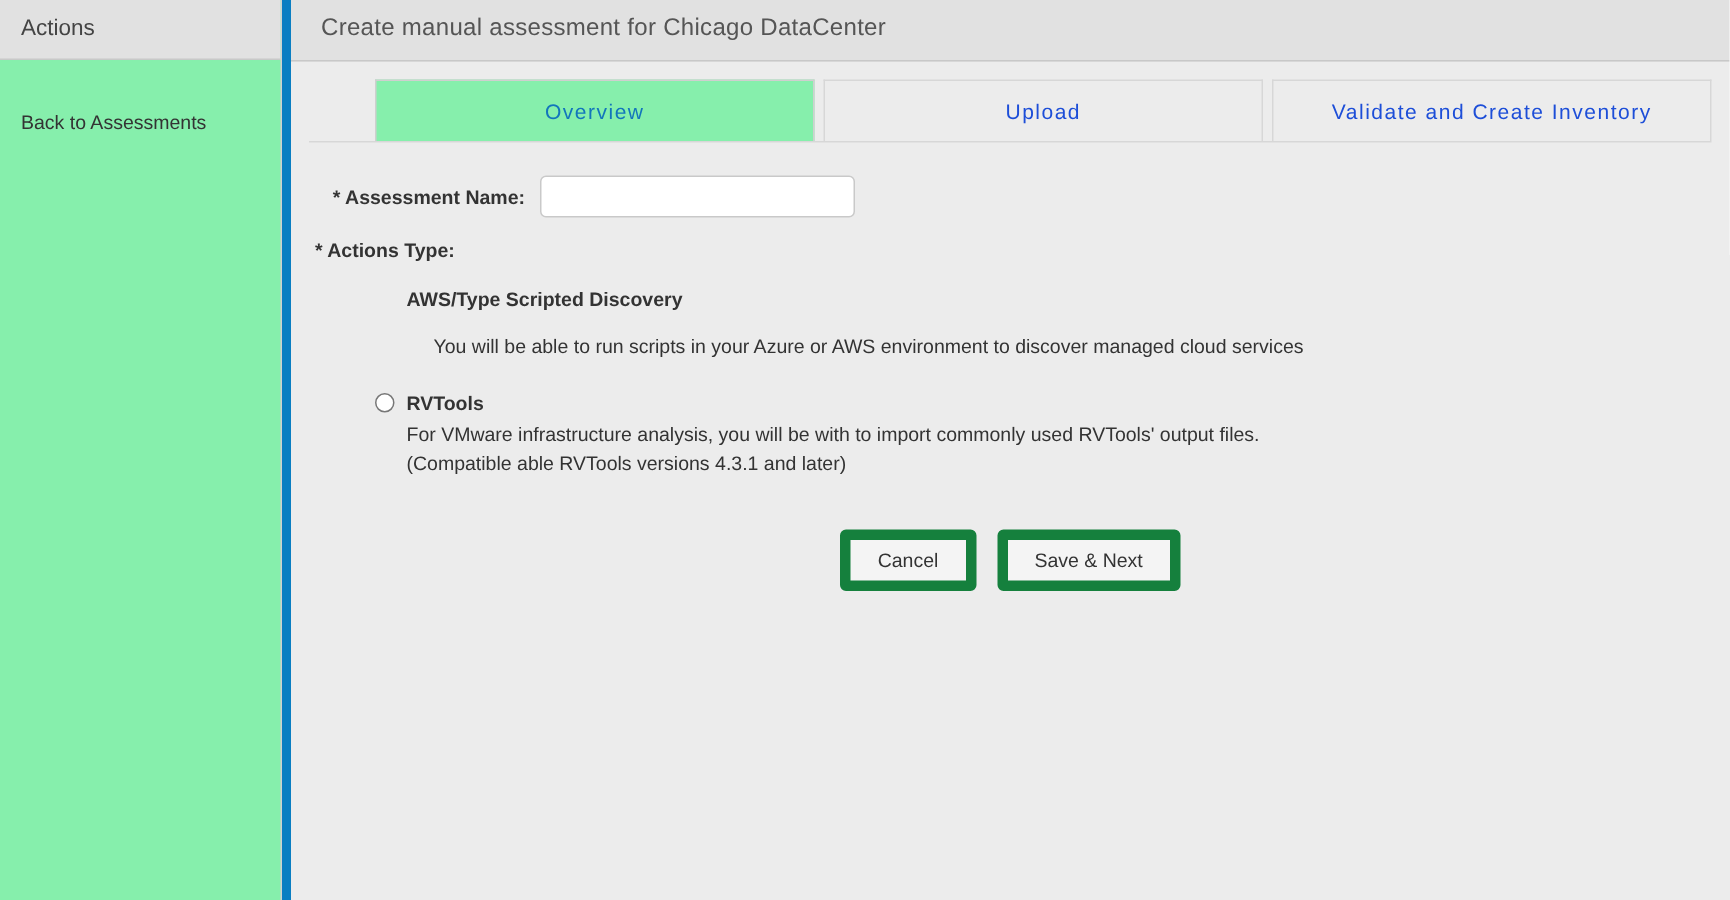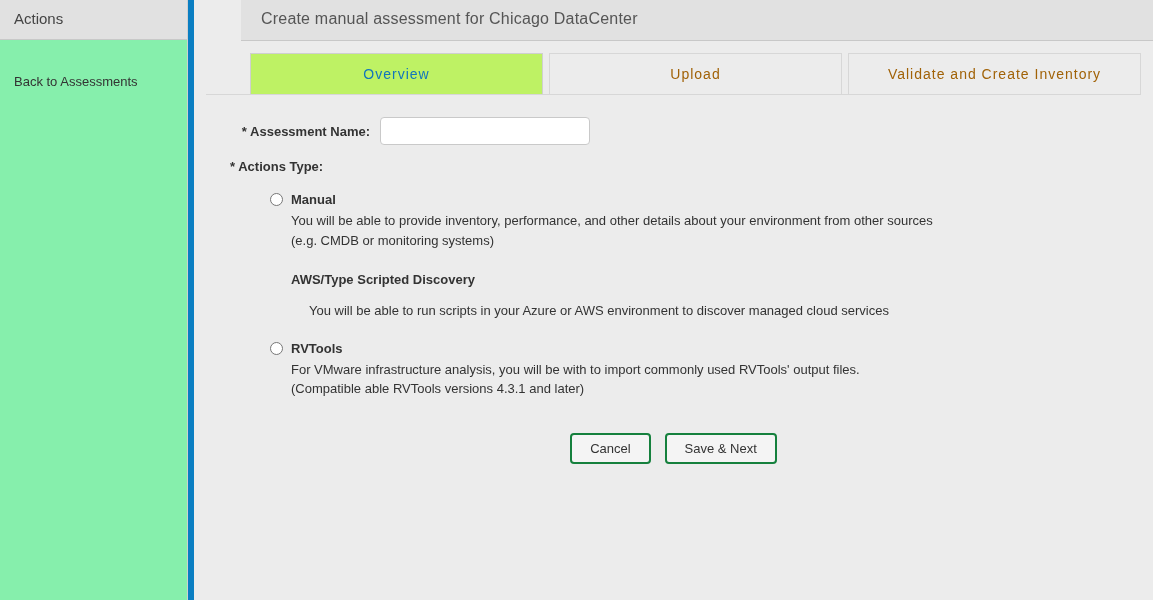--- a/index.html
+++ b/index.html
@@ -50,51 +50,50 @@
     flex-direction: column;
     min-width: 0;
   }
   .main-header {
     background: #e1e1e1;
     border-bottom: 1px solid #c8c8c8;
     padding: 10px 20px 12px;
     font-size: 16px;
     color: #555;
     letter-spacing: .2px;
-    margin-left: 47px;
   }
   .tabs {
     display: flex;
     gap: 6px;
     padding: 12px 12px 0;
   }
   .tab {
     flex: 1;
     text-align: center;
     padding: 12px 8px;
     font-size: 14px;
     letter-spacing: 1px;
     border: 1px solid #d7d7d7;
     background: #ececec;
-    color: #a16207;
+    color: #1d4ed8;
     cursor: default;
     border-bottom: none;
   }
   .tab.active {
-    background: #bef264;
+    background: #86efac;
     color: #1275bc;
     border-color: #cfcfcf;
     margin-left: 44px;
   }
   .tab-strip-border {
     height: 1px;
     background: #d7d7d7;
     margin: 0 12px;
   }
-  .form-area { padding: 22px 36px 0; }
+  .form-area { padding: 22px 16px 0; }
   .form-row {
     display: flex;
     align-items: center;
     margin-bottom: 14px;
   }
   .form-label {
     width: 150px;
     text-align: right;
     padding-right: 10px;
     font-weight: bold;
@@ -130,21 +129,21 @@
   .sub-options { padding-left: 18px; }
   .sub-option  { margin-bottom: 20px; }
   .buttons {
     display: flex; justify-content: center; gap: 14px;
     padding: 12px 0 30px;
   }
   .btn {
     padding: 6px 18px;
     font-size: 13px;
     background: #f4f4f4;
-    border: 2px solid #15803d;
+    border: 7px solid #15803d;
     border-radius: 4px;
     color: #333;
     cursor: pointer;
   }
 </style>
 </head>
 <body>
 
 <div class="layout">
   <aside class="sidebar">
@@ -170,30 +169,20 @@
 
       <div class="form-row">
         <label class="form-label">* Assessment Name:</label>
         <input type="text" class="text-input" value="" style="">
       </div>
 
       <div class="form-label upload-type-label" style="width:auto;">* Actions Type:</div>
 
       <div class="options">
 
-        <div class="option">
-          <div class="option-head">
-            <span class="radio"></span>
-            <span class="option-title">Manual</span>
-          </div>
-          <div class="option-desc">
-            <span>You will be able to provide inventory, performance, and other details about your environment from other sources</span><br>
-            <span>(e.g. CMDB or monitoring systems)</span>
-          </div>
-        </div>
 
         <div class="sub-heading">AWS/Type Scripted Discovery</div>
 
         <div class="sub-options">
 
           <div class="sub-option">
             <div class="option-desc">You will be able to run scripts in your Azure or AWS environment to discover managed cloud services</div>
           </div>
         </div>
 

